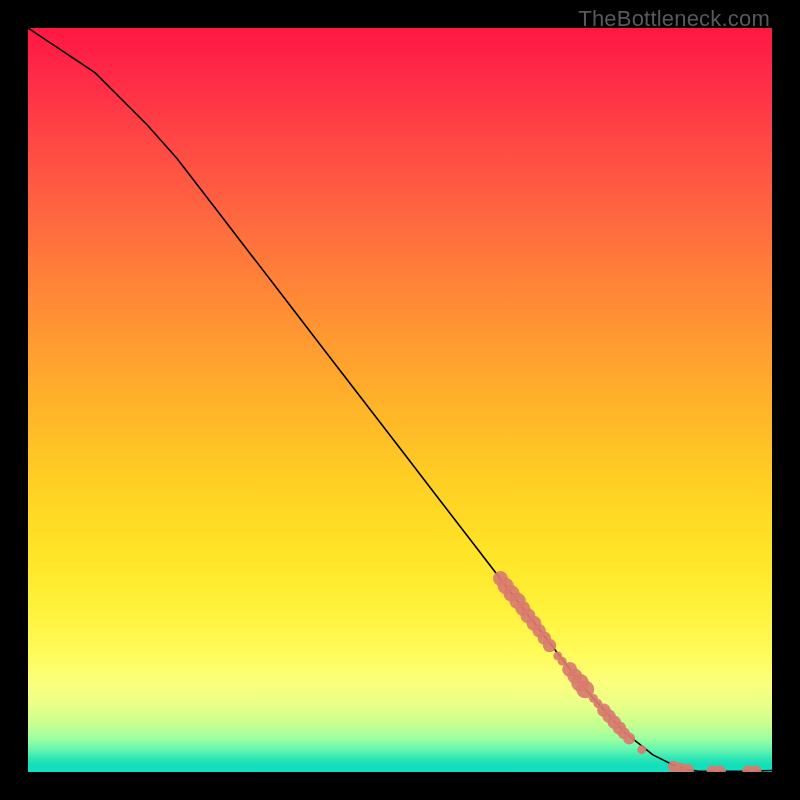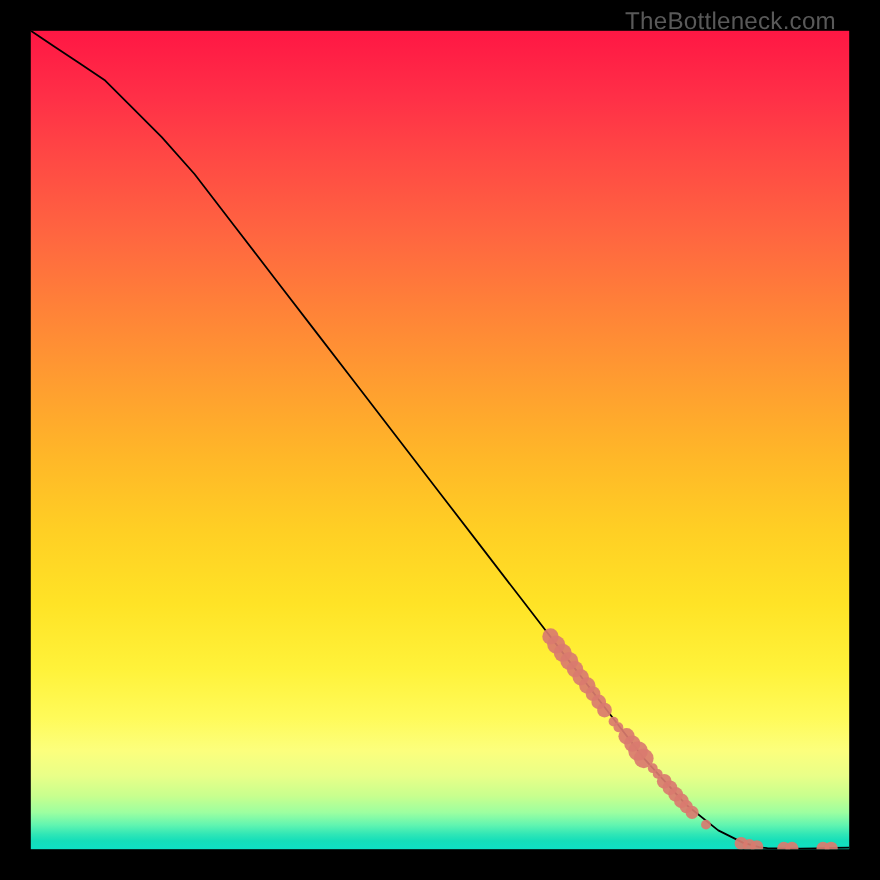--- a/index.html
+++ b/index.html
@@ -42,21 +42,21 @@
       #9dffa0 95.5%,
       #63f5b0 97%,
       #2fe6b6 98.2%,
       #14deba 99%,
       #0fe0c5 100%
     );
   }
   .watermark {
     position: absolute;
     top: 6px;
-    right: 40px;
+    right: 30px;
     color: #595959;
     font-size: 22px;
     font-weight: 500;
     letter-spacing: 0.2px;
     user-select: none;
   }
   svg.overlay {
     position: absolute;
     left: 0;
     top: 0;

